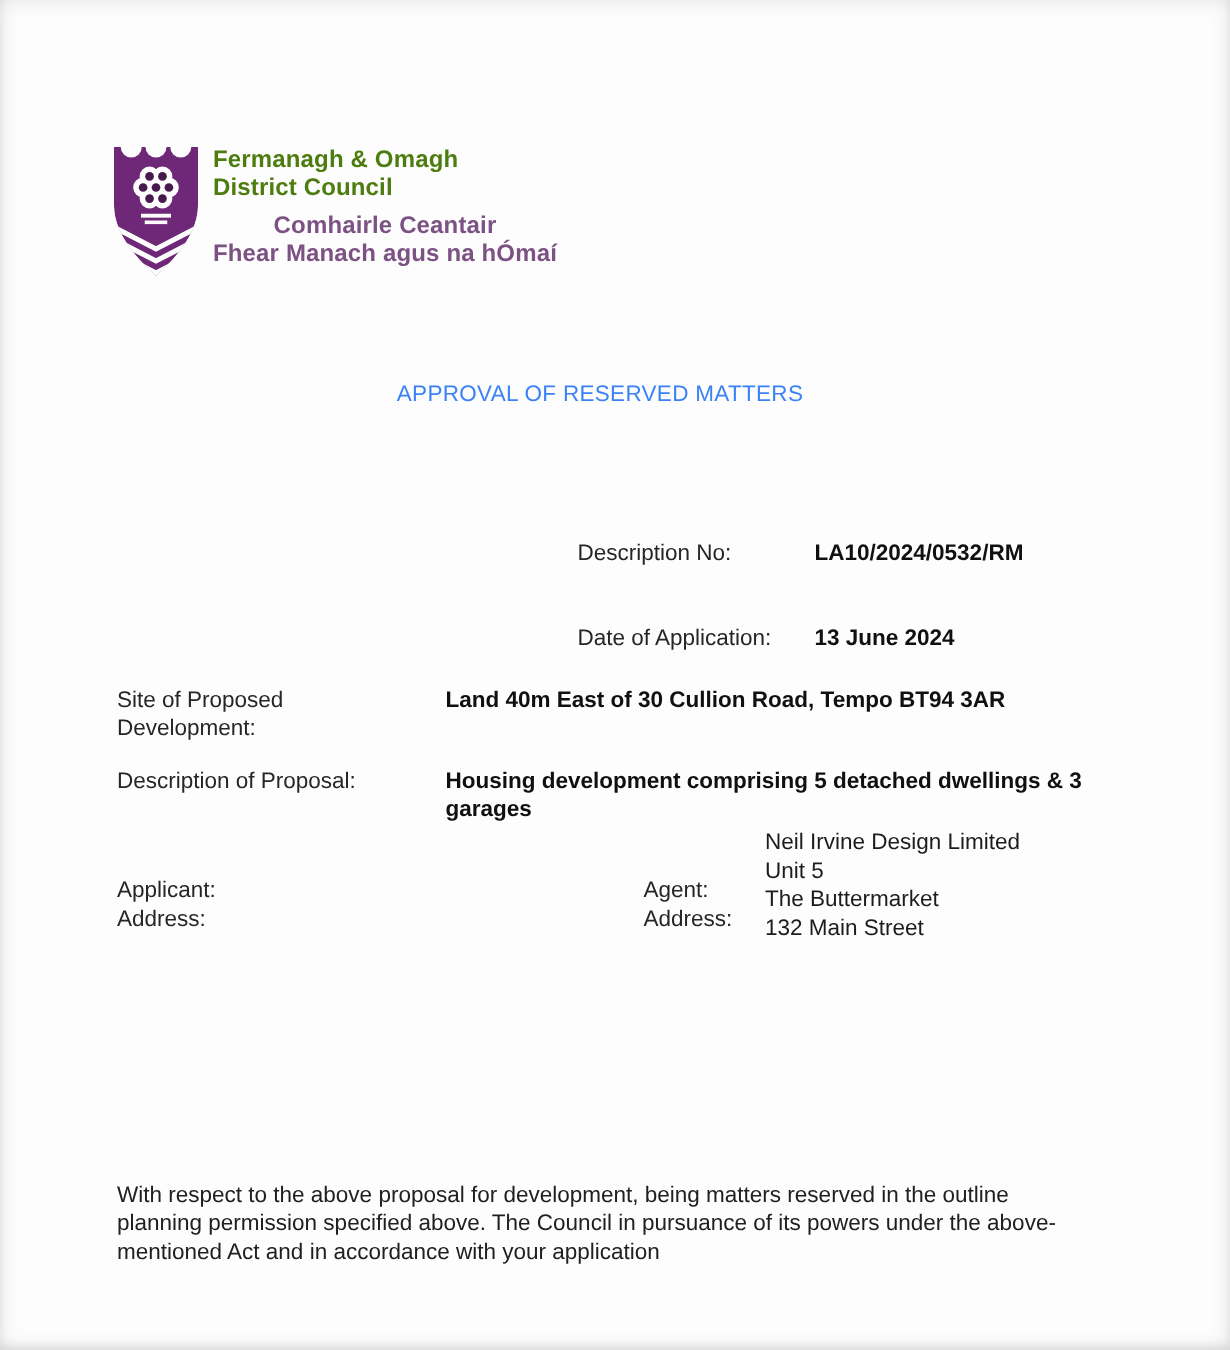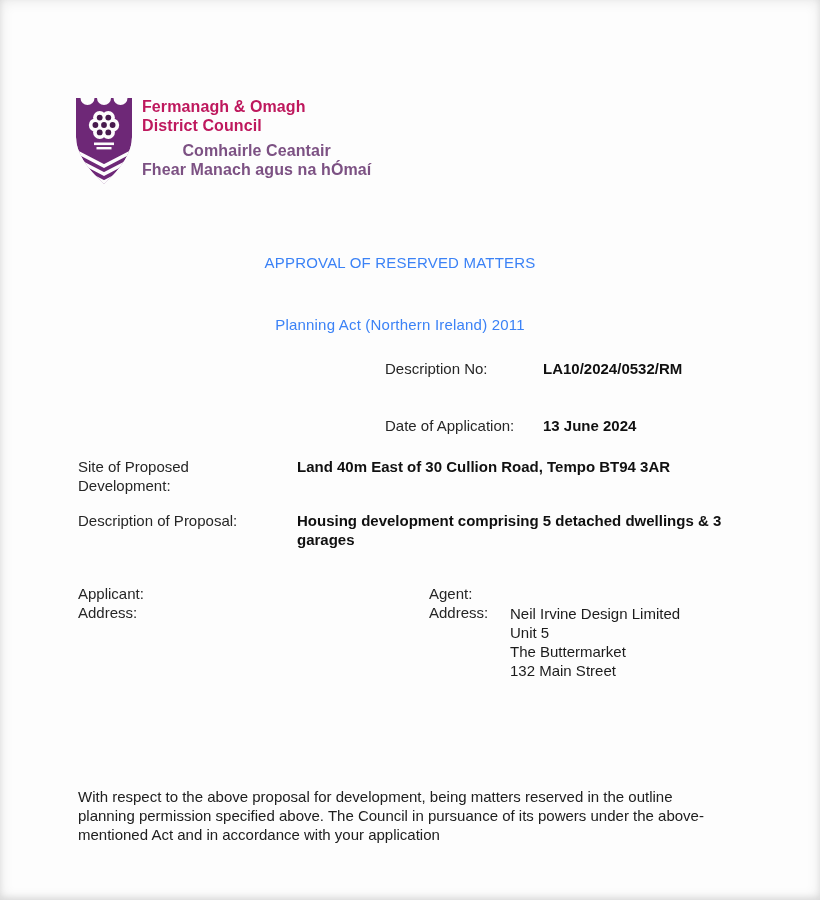--- a/index.html
+++ b/index.html
@@ -46,21 +46,21 @@
   .date-label   { left: 385px; top: 416px; }
   .date-value   { left: 543px; top: 416px; }
 
   .site-label   { left: 78px;  top: 457px; width: 165px; }
   .site-value   { left: 297px; top: 457px; width: 450px; }
   .desc-label   { left: 78px;  top: 511px; width: 220px; }
   .desc-value   { left: 297px; top: 511px; width: 452px; }
 
   .applicant-block { left: 78px; top: 584px; }
   .agent-labels    { left: 429px; top: 584px; }
-  .agent-values    { left: 510px; top: 604px; }
+  .agent-values    { left: 510px; top: 552px; }
 
   .drawing-line { left: 78px; top: 734px; font-weight: bold; color: #101010; white-space: nowrap; }
   .drawing-line .gap { display: inline-block; width: 12px; }
 
   .closing { left: 78px; top: 787px; width: 636px; color: #202020; }
 </style>
 </head>
 <body>
 
 <div class="page">
@@ -98,33 +98,32 @@
 
         <rect x="19" y="49.5" width="20" height="2.6" fill="#fdfdfd"></rect>
         <rect x="21.5" y="54" width="15" height="2.4" fill="#fdfdfd"></rect>
 
         <path d="M2,59 L29,73 L56,59" fill="none" stroke="#fdfdfd" stroke-width="3.4"></path>
         <path d="M2,67 L29,81 L56,67" fill="none" stroke="#fdfdfd" stroke-width="3.4"></path>
         <path d="M2,75 L29,89 L56,75" fill="none" stroke="#fdfdfd" stroke-width="3.4"></path>
       </g>
     </svg>
     <div class="logo-text">
-      <div class="logo-en" style="color:#be185d;">
+      <div class="logo-en" style="color:#4d7c0f;">
         <div>Fermanagh &amp; Omagh</div>
         <div>District Council</div>
       </div>
       <div class="logo-ga" style="color:#7c5183;">
         <div>Comhairle Ceantair</div>
         <div>Fhear Manach agus na hÓmaí</div>
       </div>
     </div>
   </div>
 
   <div class="abs doc-heading h1">APPROVAL OF RESERVED MATTERS</div>
-  <div class="abs doc-heading h2">Planning Act (Northern Ireland) 2011</div>
 
   <div class="abs label appno-label">Description No:</div>
   <div class="abs value appno-value">LA10/2024/0532/RM</div>
 
   <div class="abs label date-label">Date of Application:</div>
   <div class="abs value date-value">13 June 2024</div>
 
   <div class="abs label site-label">Site of Proposed Development:</div>
   <div class="abs value site-value">Land 40m East of 30 Cullion Road, Tempo BT94 3AR</div>
 

